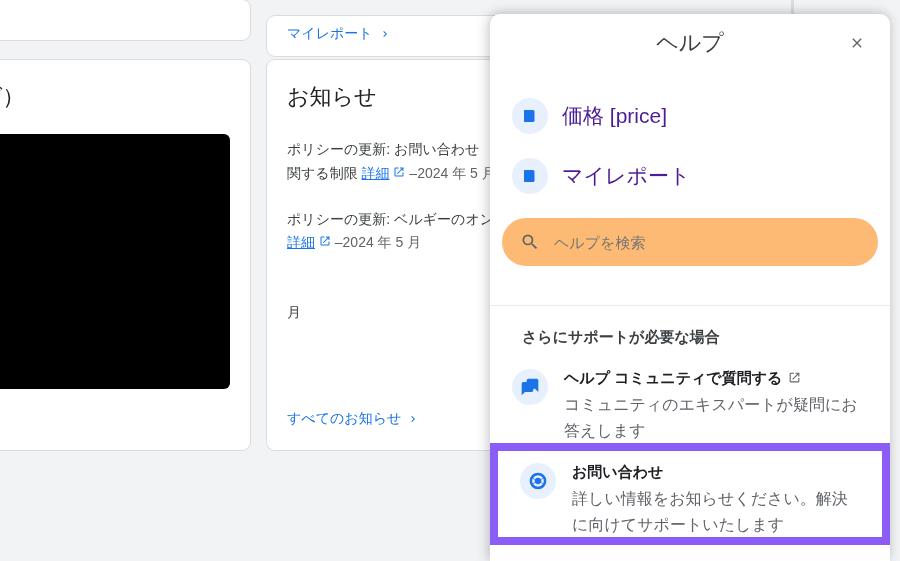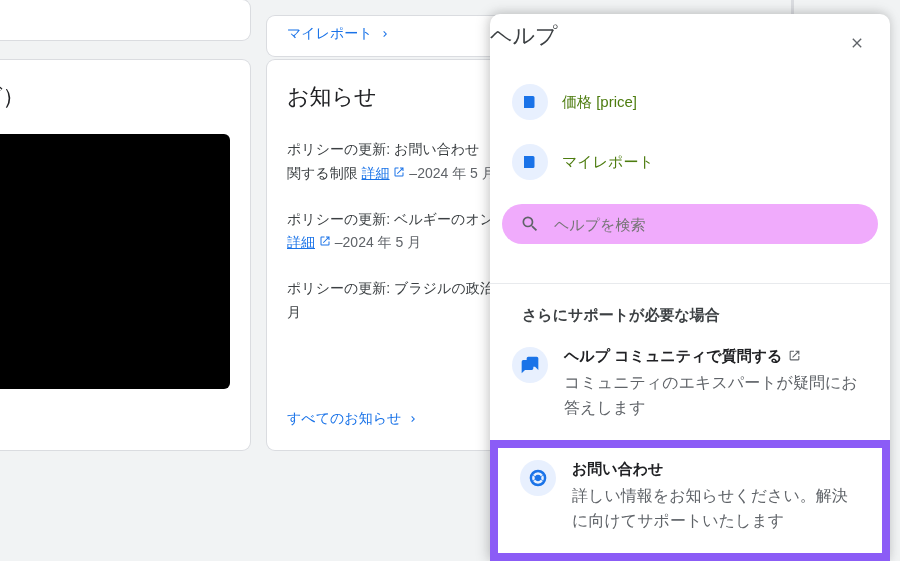--- a/index.html
+++ b/index.html
@@ -38,39 +38,39 @@
     
     .help-panel {
       position: absolute;
       left: 490px; top: 14px; right: 10px; bottom: 0;
       background: #fff;
       border-top-left-radius: 10px;
       border-top-right-radius: 10px;
       box-shadow: -2px 0 14px rgba(0,0,0,.18), 0 -2px 8px rgba(0,0,0,.08);
       display: flex; flex-direction: column;
     }
-    .hp-header { display: flex; align-items: center; position: relative; height: 58px; border-bottom: 0; }
+    .hp-header { display: flex; align-items: center; justify-content: center; position: relative; height: 58px; border-bottom: 0; }
     .hp-title { font-size: 22px; color: #3c4043; }
     .hp-close { position: absolute; right: 18px; top: 14px; width: 30px; height: 30px; display:flex; align-items:center; justify-content:center; cursor:pointer; color:#5f6368; }
     .hp-close svg { width: 16px; height: 16px; }
 
     .hp-articles { padding: 14px 12px 4px; }
     .hp-item { display: flex; align-items: center; gap: 14px; padding: 12px 10px; border-radius: 18px; cursor: pointer; }
     .hp-item .ic { width: 36px; height: 36px; border-radius: 50%; background: #e8f0fe; display:flex; align-items:center; justify-content:center; flex-shrink:0; }
     .hp-item .ic svg { width: 18px; height: 18px; fill: #1a73e8; }
-    .hp-item .txt { font-size: 15px; color: #4d7c0f; }
-
-    .hp-search { margin: 8px 12px 35px; background: #f0abfc; border-radius: 26px; display: flex; align-items: center; padding: 6px 18px; height: 48px; gap: 14px; }
+    .hp-item .txt { font-size: 21px; color: #4c1d95; }
+
+    .hp-search { margin: 8px 12px 35px; background: #fdba74; border-radius: 26px; display: flex; align-items: center; padding: 6px 18px; height: 48px; gap: 14px; }
     .hp-search svg { width: 20px; height: 20px; fill: #5f6368; }
     .hp-search input { border: none; background: transparent; outline: none; font-size: 15px; color: #5f6368; flex: 1; }
 
     .hp-section-label { font-size: 15px; font-weight: 700; color: #3c4043; padding: 12px 32px 10px; }
     .hp-divider { height: 1px; background: #e8eaed; margin: 4px 0 10px; }
 
-    .hp-big-item { display: flex; gap: 16px; padding: 12px 22px 19px; cursor: pointer; }
+    .hp-big-item { display: flex; gap: 16px; padding: 12px 22px 0; cursor: pointer; }
     .hp-big-item .bic { width: 36px; height: 36px; border-radius: 50%; background: #e8f0fe; display:flex; align-items:center; justify-content:center; flex-shrink:0; }
     .hp-big-item .bic svg { width: 20px; height: 20px; fill: #1a73e8; }
     .hp-big-item .btxt { flex: 1; }
     .hp-big-item .bt-title { font-size: 15px; font-weight: 700; color: #202124; display: inline-flex; align-items: center; gap: 6px; }
     .hp-big-item .bt-desc { font-size: 16px; color: #5f6368; margin-top: 4px; line-height: 1.6; }
     .ext-icon-xs svg { width: 13px; height: 13px; fill: #5f6368; }
 
     .highlight { border: 8px solid #8b5cf6; }
     .chevron { width: 12px; height: 12px; }
   </style>
@@ -110,21 +110,21 @@
   <div class="anno">
     <span>ポリシーの更新: ベルギーのオン</span><br>
     <a>詳細</a>
     <span class="ext-icon-sm">
       <svg width="12" height="12" viewBox="0 0 24 24">
           <path fill="currentColor" d="M14 3v2h3.59L7.76 14.83l1.41 1.41L19 6.41V10h2V3h-7zM5 5h6V3H5a2 2 0 0 0-2 2v14a2 2 0 0 0 2 2h14a2 2 0 0 0 2-2v-6h-2v6H5V5z"></path>
         </svg>
     </span><span class="date">–</span><span class="date">2024 年 5 月</span>
   </div>
   <div class="anno">
-    <span>ポリシーの更新: ブラジルの政治</span><br>
+    <br>
     <span>月</span>
   </div>
   <span class="anno-all">
     <span>すべてのお知らせ</span>
     <svg class="chevron" viewBox="0 0 24 24">
         <path fill="currentColor" d="M8.59 16.59 13.17 12 8.59 7.41 10 6l6 6-6 6z"></path>
       </svg>
   </span>
 </div>
 

